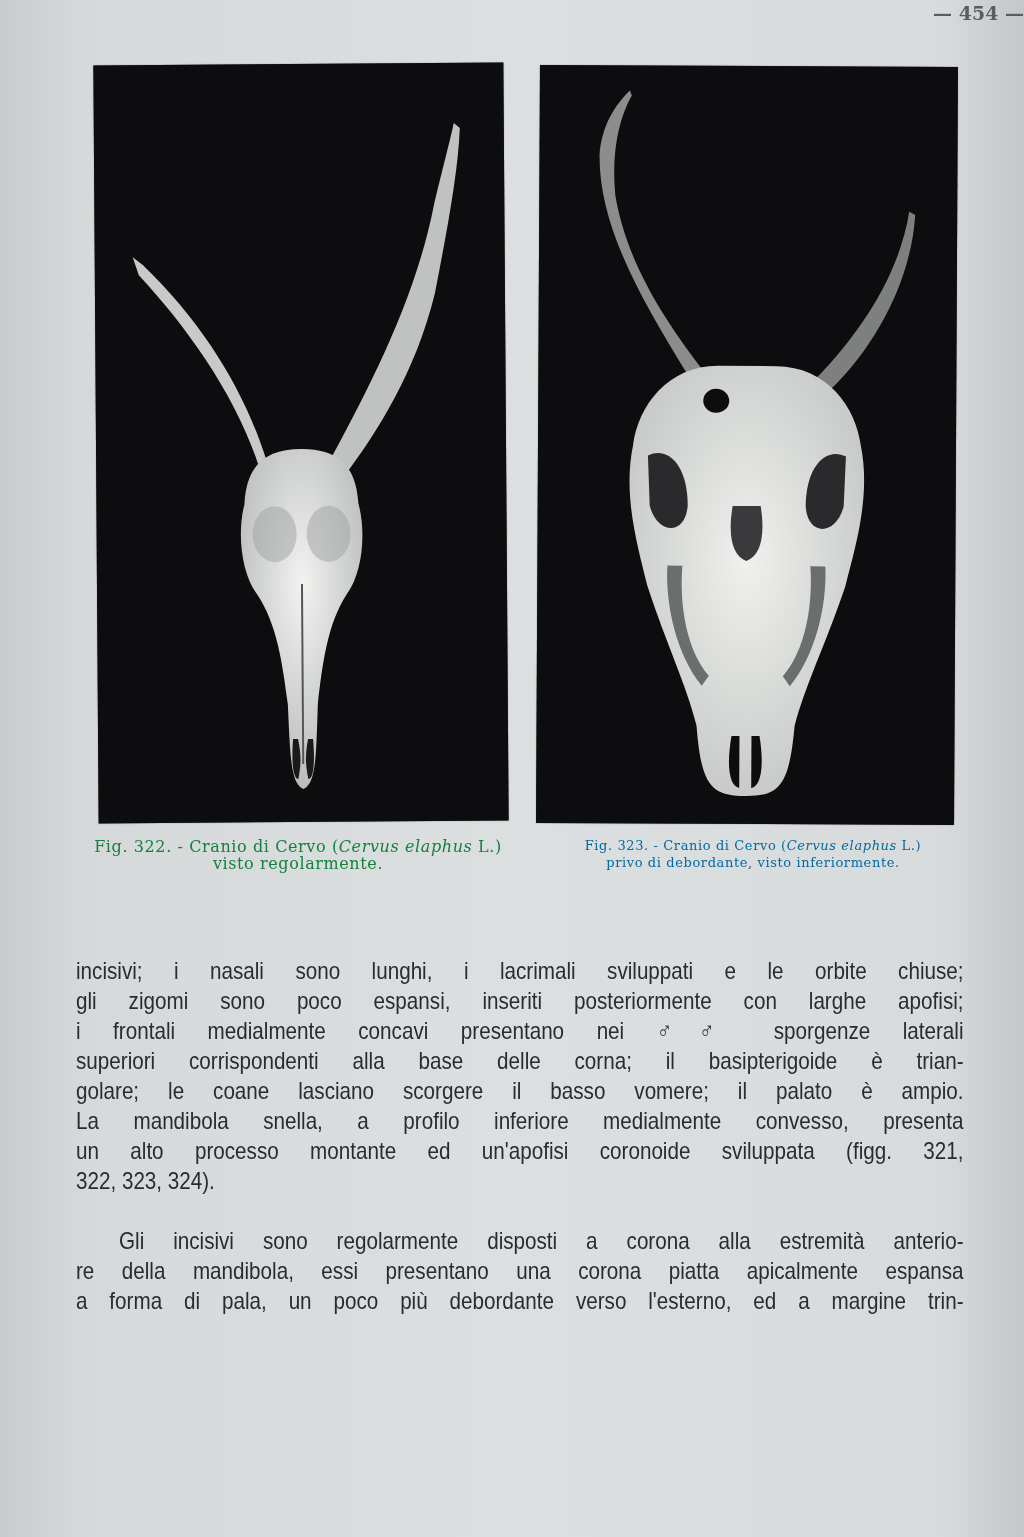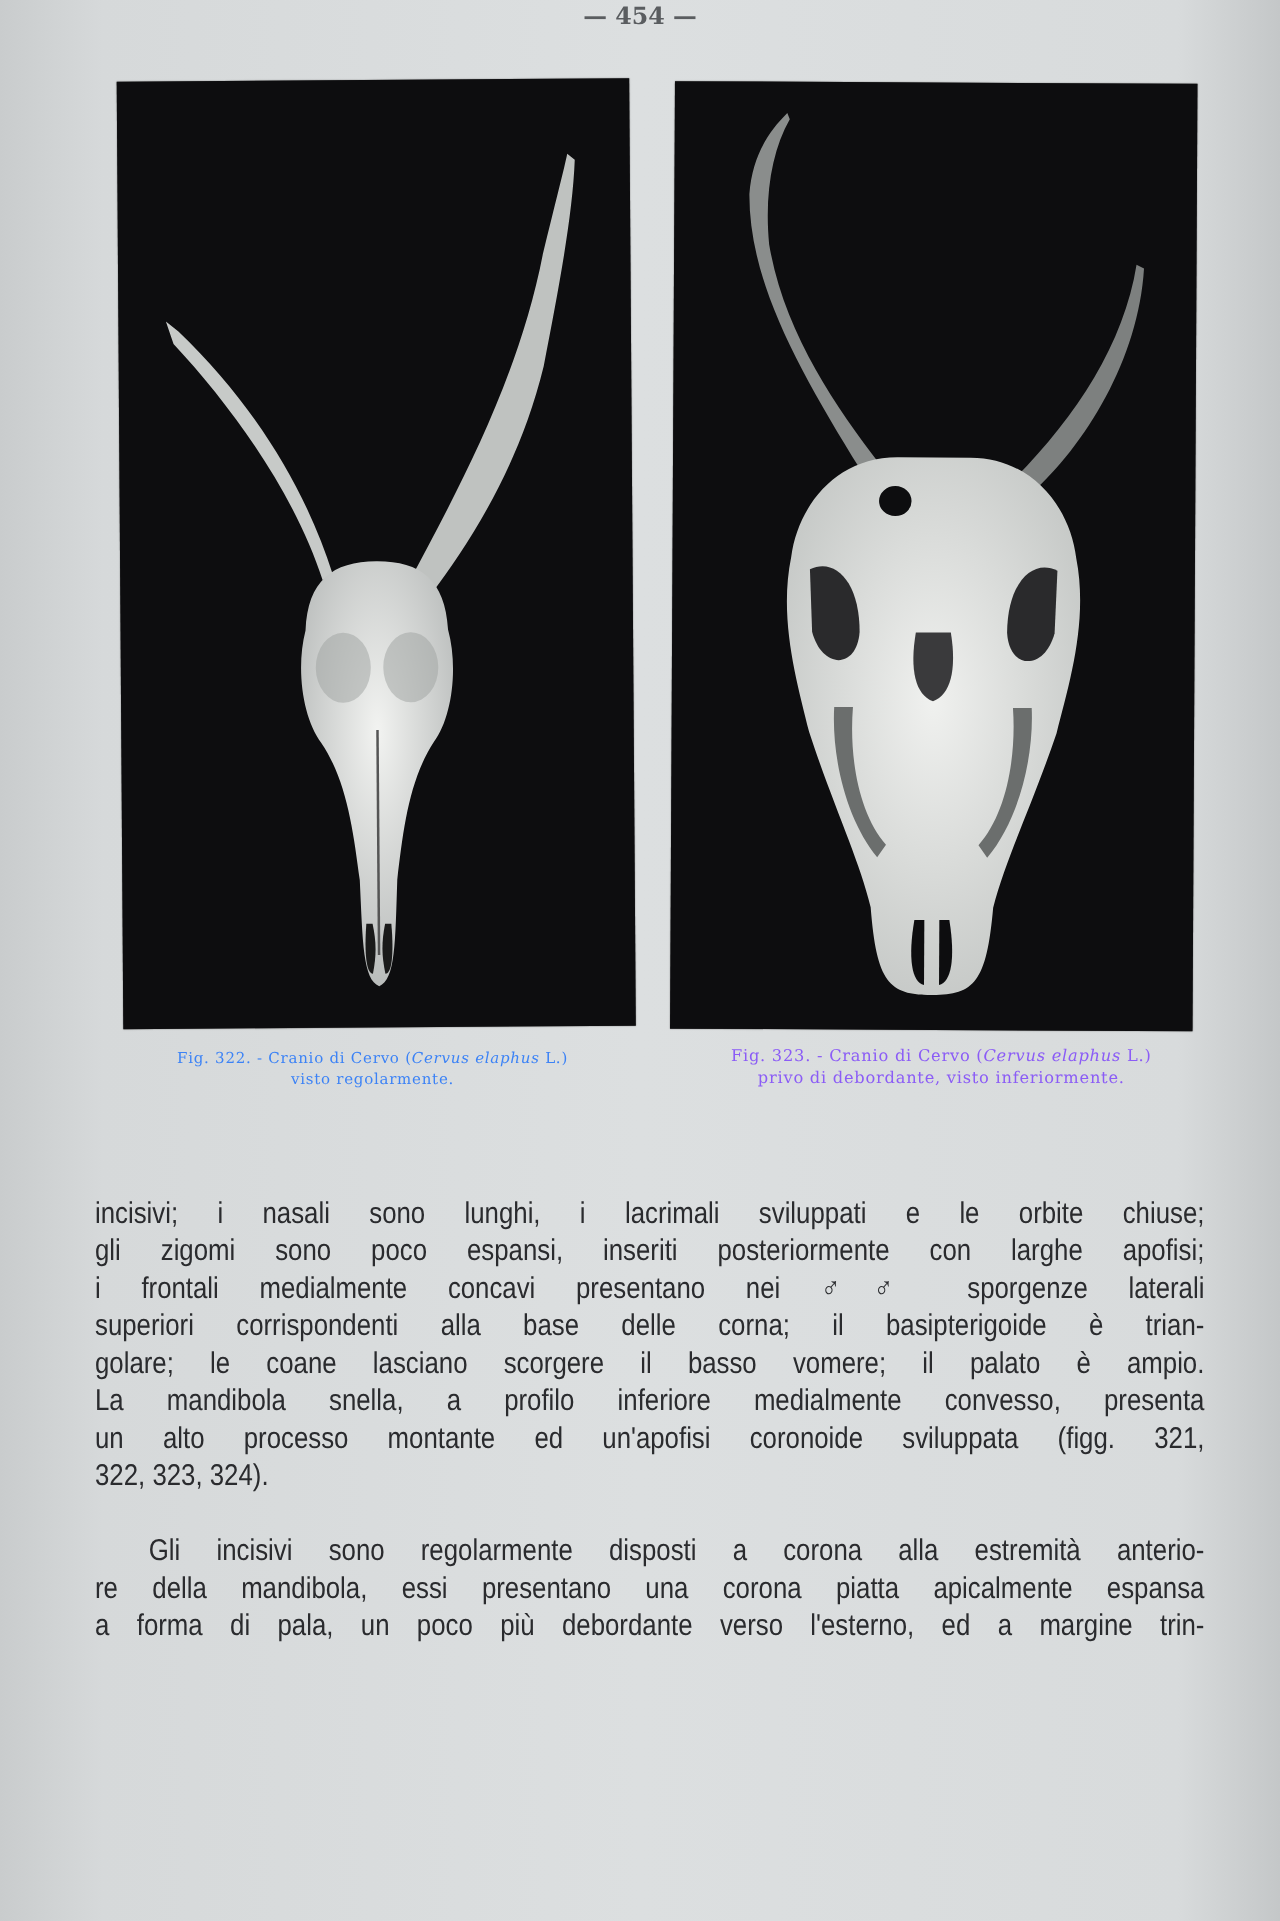--- a/index.html
+++ b/index.html
@@ -3,36 +3,36 @@
   <meta charset="utf-8">
   <style>
     html, body { margin:0; padding:0; }
     body {
       width:1024px; height:1537px; overflow:hidden; position:relative;
       background: linear-gradient(90deg, #c9cccd 0%, #d6d9da 8%, #dcdfe0 50%, #d8dbdc 92%, #c4c7c8 100%);
       font-family: "Liberation Serif", serif;
       color:#2a2a2c;
     }
     .page-number {
-      position:absolute; top:2px; left:0; width:1024px; text-align:center;
+      position:absolute; top:2px; left:0; width:1024px; text-align:right;
       font-family:"DejaVu Serif", serif; font-size:19px; font-weight:bold; color:#5a5d60;
     }
     .photo {
       position:absolute; background:#0d0d0f; overflow:hidden;
       box-shadow: 0 0 1px #444;
     }
     #photo-322 { left:96px; top:64px; width:410px; height:758px; transform: rotate(-0.4deg); }
     #photo-323 { left:538px; top:66px; width:418px; height:758px; transform: rotate(0.3deg); }
     .photo svg { width:100%; height:100%; display:block; }
     .caption {
       position:absolute; text-align:center; font-family:"DejaVu Serif", serif;
       font-size:12.5px; line-height:17px; color:#4a4c50; letter-spacing:0.6px;
     }
-    #caption-322 { left:78px; top:838px; width:440px; font-size:12px; color:#3b82f6; }
-    #caption-323 { left:528px; top:837px; width:450px; font-size:13px; color:#8b5cf6; }
+    #caption-322 { left:78px; top:838px; width:440px; font-size:16px; color:#15803d; }
+    #caption-323 { left:528px; top:837px; width:450px; font-size:13px; color:#0369a1; }
     .caption i { font-style:italic; }
     .body-text {
       position:absolute; left:76px; width:888px;
       font-family:"Liberation Sans", sans-serif; font-size:24px; line-height:30px;
       color:#2a2b2e; transform: scaleX(0.86); transform-origin:left top;
     }
     .line { display:block; white-space:nowrap; height:30px; }
     .justify { text-align:justify; text-align-last:justify; width:1032px; }
     #para-1 { top:956px; }
     #para-2 { top:1226px; }

